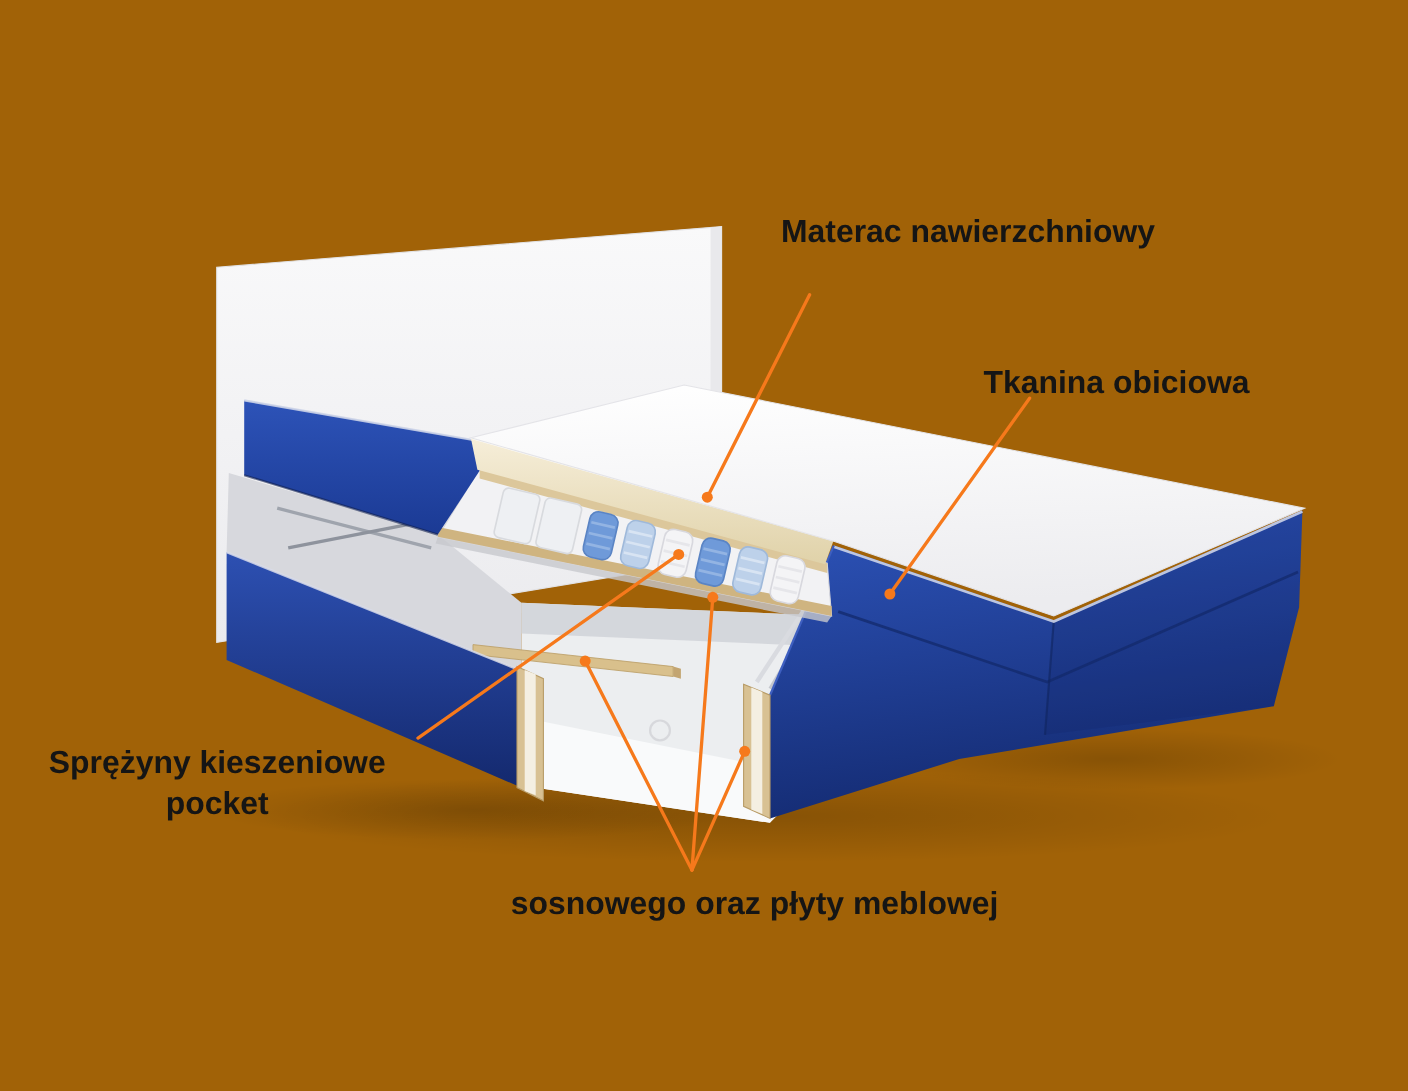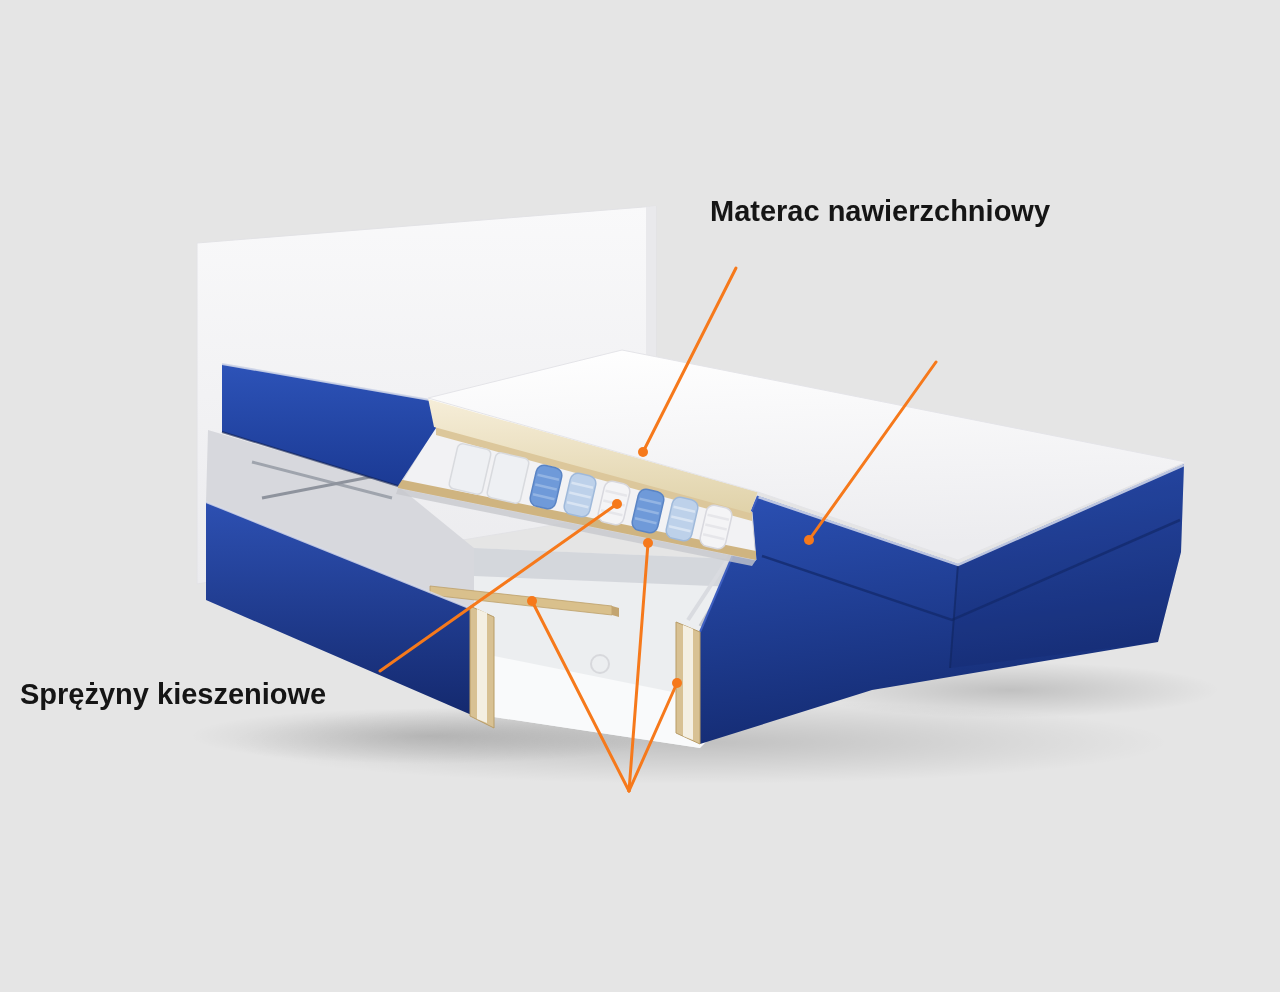--- a/index.html
+++ b/index.html
@@ -1,22 +1,22 @@
 <!DOCTYPE html>
 <html><head>
 <meta charset="utf-8">
 <style>
   html,body{margin:0;padding:0;background:#ffffff;}
-  .stage{position:relative;width:1280px;height:992px;background:#e5e5e5;overflow:hidden;
+  .stage{position:relative;width:1280px;height:992px;background:#a16207;overflow:hidden;
          font-family:"Liberation Sans","DejaVu Sans",sans-serif;}
   .illustration{position:absolute;left:0;top:0;width:1280px;height:992px;}
   .label{position:absolute;font-weight:700;color:#151515;font-size:29px;line-height:37px;}
   .label .ln{display:block;}
   .t-center{text-align:center;}
-  .t-right{text-align:left;}
+  .t-right{text-align:center;}
   #label-topper{left:640px;top:193px;width:480px;}
   #label-fabric{left:830px;top:330px;width:370px;}
   #label-springs{left:20px;top:676px;width:355px;}
   #label-construction{left:412px;top:804px;width:548px;}
 </style>
 </head>
 <body>
 
 <div class="stage">
 
@@ -191,21 +191,26 @@
       <circle cx="532" cy="601" r="5" fill="#F6791B"></circle>
       <circle cx="648" cy="543" r="5" fill="#F6791B"></circle>
       <circle cx="677" cy="683" r="5" fill="#F6791B"></circle>
     </g>
   </svg>
 
   <div class="label t-center" id="label-topper">
     <span class="ln">Materac nawierzchniowy</span>
   </div>
 
+  <div class="label t-center" id="label-fabric">
+    <span class="ln">Tkanina obiciowa</span>
+  </div>
 
   <div class="label t-right" id="label-springs">
     <span class="ln">Sprężyny kieszeniowe</span>
+    <span class="ln">pocket</span>
   </div>
 
   <div class="label t-center" id="label-construction">
+    <span class="ln">sosnowego oraz płyty meblowej</span>
   </div>
 
 </div>
 
 </body></html>

